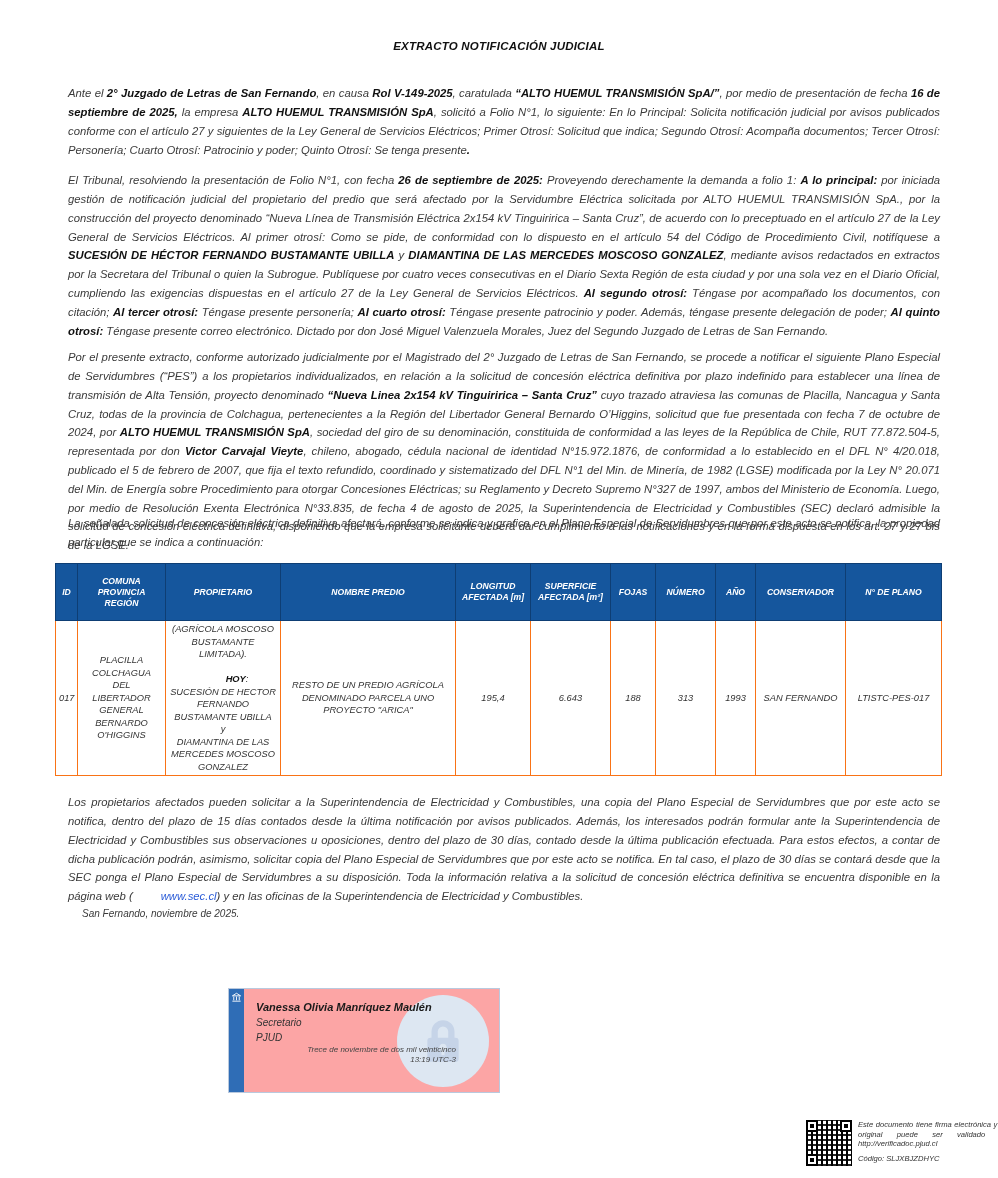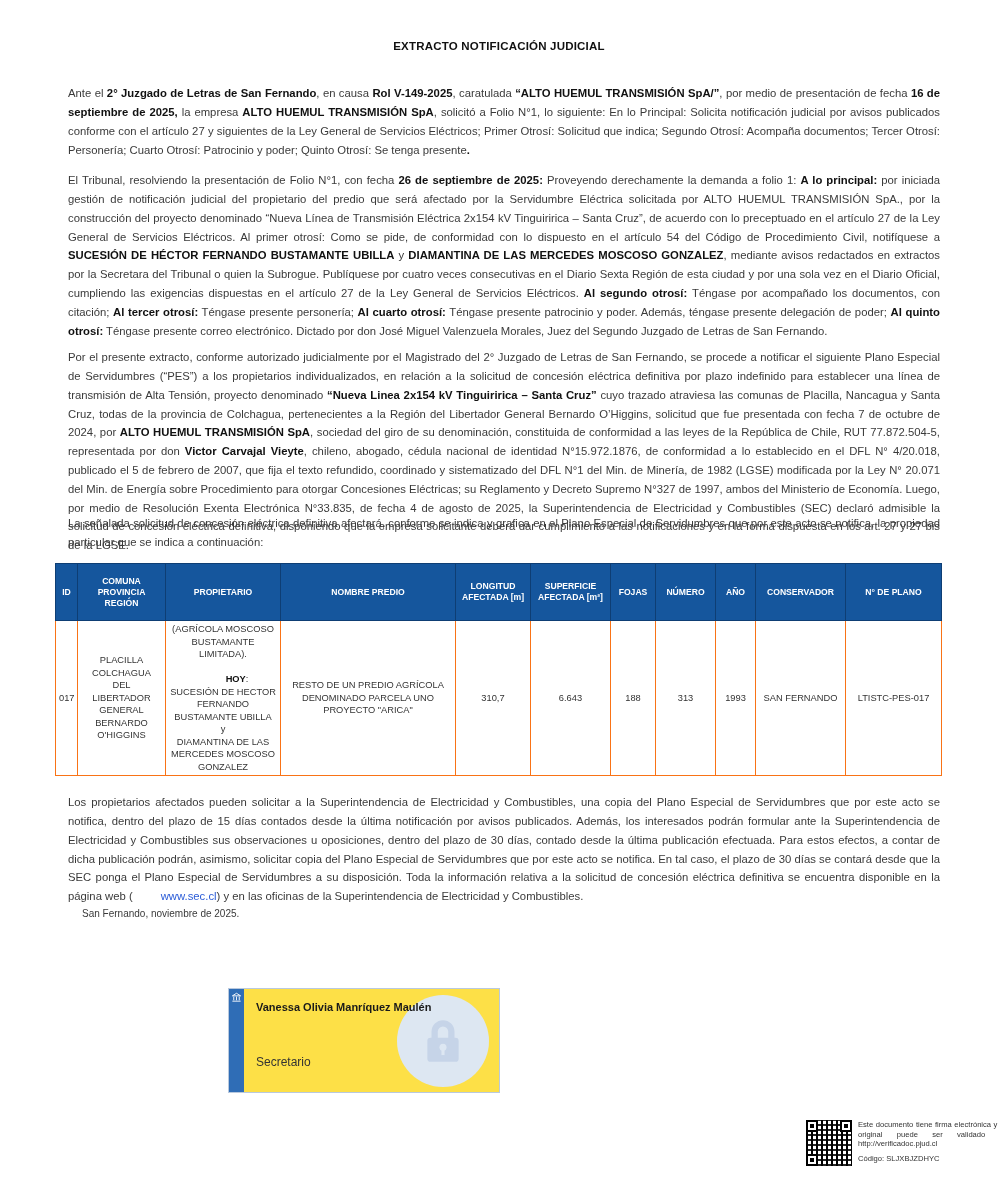--- a/index.html
+++ b/index.html
@@ -1,18 +1,18 @@
 <!DOCTYPE html>
 <html style="--header-bg: #15569D; --bar: #2F6DB6; --link: #2A5BD7;"><head>
 <meta charset="utf-8">
 <style>
   html,body{margin:0;padding:0;background:#e9e9e9;}
   .page{
     position:relative;width:998px;height:1178px;margin:0 auto;background:#fff;
-    font-family:"Liberation Sans",sans-serif;color:#3a3a3a;overflow:hidden;
+    font-family:"Liberation Sans",sans-serif;color:#3a3a3a;overflow:hidden;font-style:italic;
   }
   .title{
     position:absolute;top:40px;left:0;width:100%;text-align:center;
     font-size:11.5px;font-weight:bold;color:#111;letter-spacing:.2px;
   }
   .para{
     position:absolute;left:68px;width:872px;text-align:justify;
     font-size:11.3px;line-height:18.8px;color:#3a3a3a;
   }
   .para b{color:#111;}
@@ -27,28 +27,28 @@
   table.servi th{
     background:var(--header-bg,#15569d);color:#fff;font-size:8.6px;font-weight:bold;
     height:52px;white-space:pre-line;line-height:11px;border:1px solid #0e3e74;
   }
   table.servi td{font-size:9.3px;color:#333;height:142px;line-height:12.5px;}
   td.pre{white-space:pre-line;}
   td b{color:#111;padding-left:28px;}
 
   
   .sig{
-    position:absolute;left:228px;top:988px;width:270px;height:103px;background:#fde047;
+    position:absolute;left:228px;top:988px;width:270px;height:103px;background:#fca5a5;
     border:1px solid #b9c9de;overflow:hidden;
   }
   .sig .bar{position:absolute;left:0;top:0;bottom:0;width:15px;background:var(--bar,#2f6db6);}
   .sig .bar svg{position:absolute;top:3px;left:2px;}
   .sig .txt{position:absolute;left:27px;top:11px;width:200px;}
   .sig .name{font-size:11px;font-weight:bold;color:#1a1a1a;line-height:15px;}
-  .sig .role,.sig .org{font-size:12px;color:#333;line-height:15px;margin-top:40px;}
+  .sig .role,.sig .org{font-size:10px;color:#333;line-height:15px;}
   .sig .small{font-size:8px;color:#444;line-height:9.5px;text-align:right;}
   .watermark{
     position:absolute;right:10px;top:50%;transform:translateY(-50%);
     width:92px;height:92px;border-radius:50%;background:#dde7f2;
     display:flex;align-items:center;justify-content:center;
   }
 
   
   .verify{position:absolute;left:806px;top:1120px;display:flex;gap:6px;align-items:flex-start;}
   .qr{width:46px;height:46px;position:relative;background:
@@ -118,21 +118,21 @@
 O'HIGGINS</td>
           <td>
               <div><span>(AGRÍCOLA MOSCOSO BUSTAMANTE LIMITADA).</span></div>
               <div>&nbsp;</div>
               <div><b>HOY</b><span>:</span></div>
               <div><span>SUCESIÓN DE HECTOR FERNANDO BUSTAMANTE UBILLA</span></div>
               <div><span>y</span></div>
               <div><span>DIAMANTINA DE LAS MERCEDES MOSCOSO GONZALEZ</span></div>
             </td>
           <td>RESTO DE UN PREDIO AGRÍCOLA DENOMINADO PARCELA UNO PROYECTO "ARICA"</td>
-          <td>310,7</td>
+          <td>195,4</td>
           <td>6.643</td>
           <td>188</td>
           <td>313</td>
           <td>1993</td>
           <td>SAN FERNANDO</td>
           <td>LTISTC-PES-017</td>
         </tr>
       </tbody>
     </table>
   </div>

